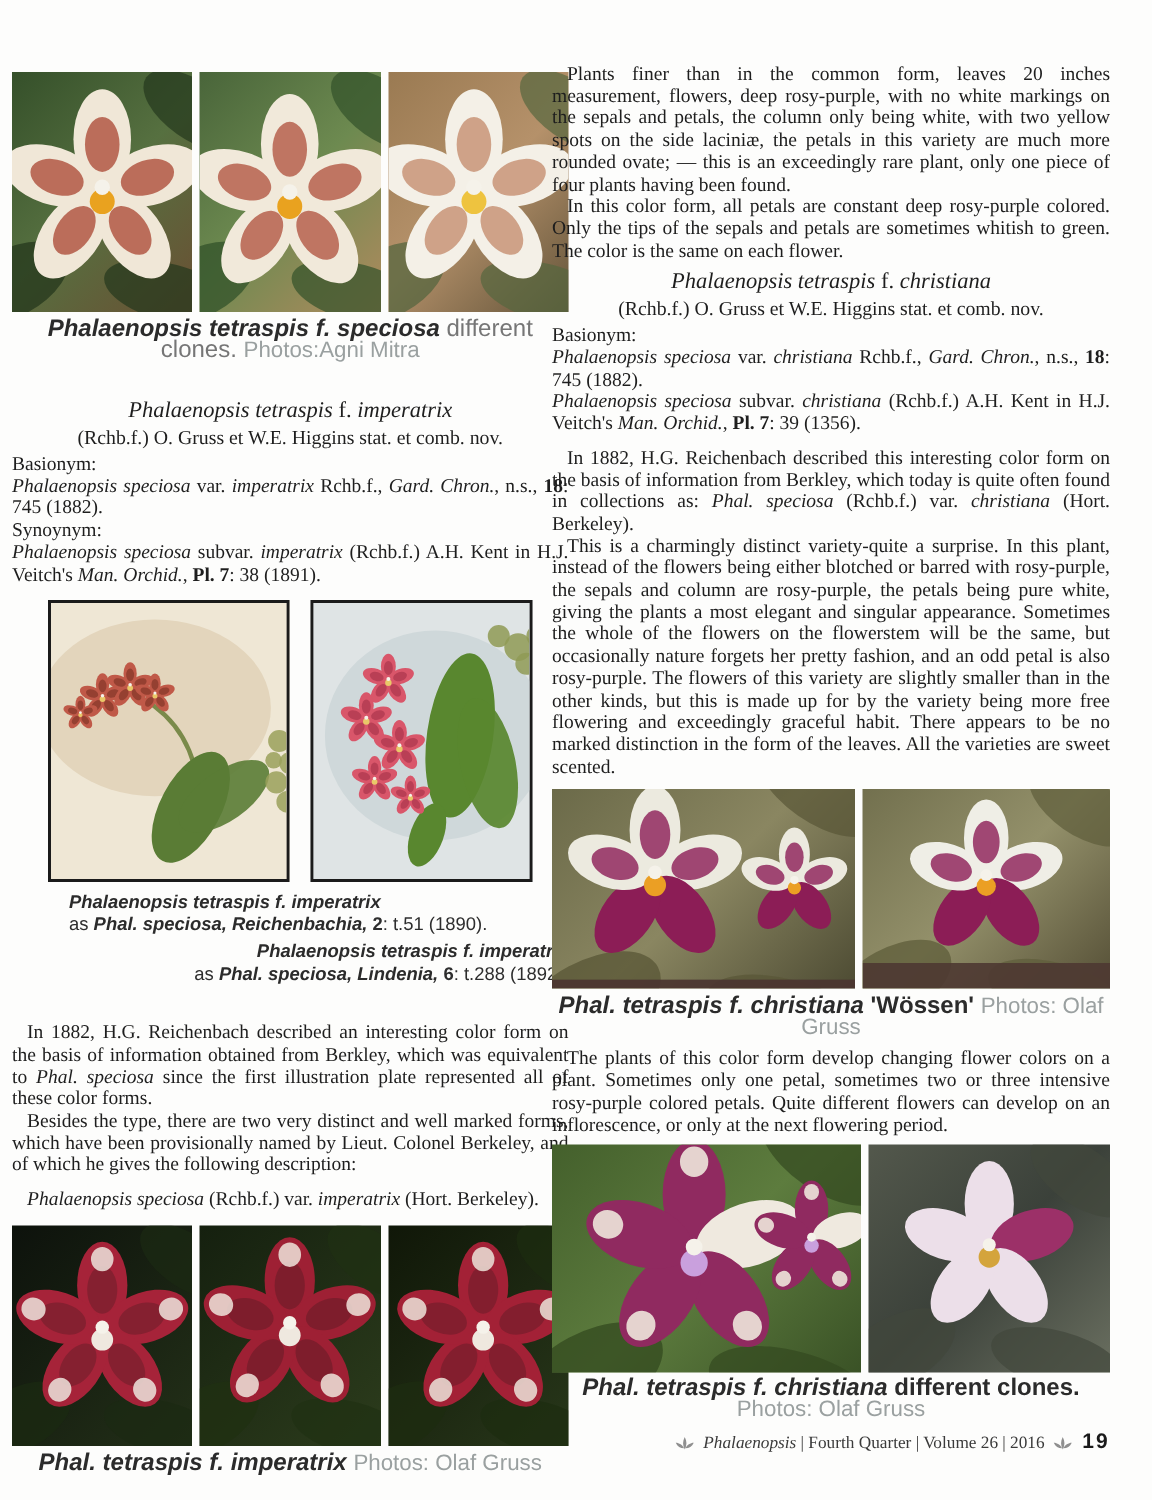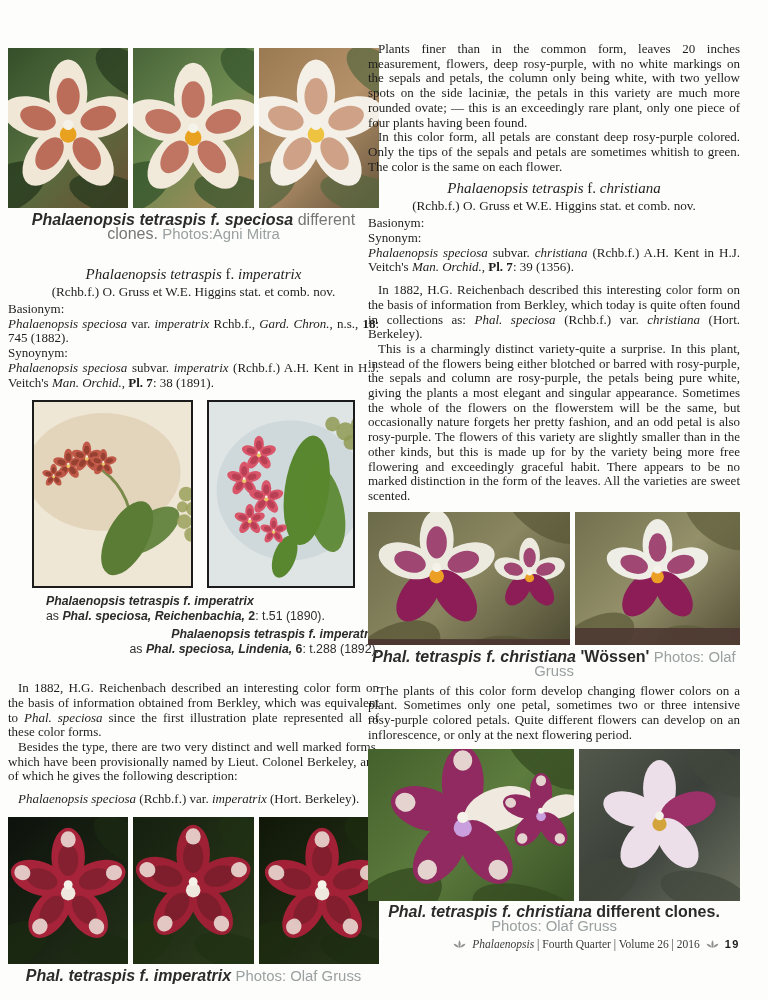--- a/index.html
+++ b/index.html
@@ -54,21 +54,21 @@
 
   
   .mt42{margin-top:42px;} .mt12{margin-top:24px;}
   .mt8{margin-top:8px;} .mt6{margin-top:6px;} .mt4{margin-top:4px;}
   .varline{margin-top:8px;}
 
   
   .footer{margin-top:5px;display:flex;justify-content:flex-end;align-items:flex-end;gap:5px;
           font-size:11.5px;color:#3a3a3a;}
   .footer .orn{display:inline-flex;align-items:center;}
-  .pagenum{font-family:"Liberation Sans",sans-serif;font-weight:bold;font-size:11px;
+  .pagenum{font-family:"Liberation Sans",sans-serif;font-weight:bold;font-size:14px;
            letter-spacing:1.5px;color:#1a1a1a;}
 </style>
 </head>
 <body>
 
 <div class="page">
 
   <div class="col col-left">
 
     <div class="strip strip-top">
@@ -529,21 +529,21 @@
     <p class="para mt42">Plants finer than in the common form, leaves 20 inches measurement, flowers, deep rosy-purple, with no white markings on the sepals and petals, the column only being white, with two yellow spots on the side laciniæ, the petals in this variety are much more rounded ovate; — this is an exceedingly rare plant, only one piece of four plants having been found.</p>
     <p class="para">In this color form, all petals are constant deep rosy-purple colored. Only the tips of the sepals and petals are sometimes whitish to green. The color is the same on each flower.</p>
 
     <div class="sp-head mt6" style="margin-top:6px;">
       <div class="sp-line1"><span class="r-i">Phalaenopsis tetraspis</span><span> f. </span><span class="r-i">christiana</span></div>
       <div class="sp-line2">(Rchb.f.) O. Gruss et W.E. Higgins stat. et comb. nov.</div>
     </div>
 
     <div class="nomen">
       <div class="lbl">Basionym:</div>
-      <div class="lbl">Synonym:</div>
+      <div class="txt"><span class="r-i">Phalaenopsis speciosa</span><span> var. </span><span class="r-i">christiana</span><span> Rchb.f., </span><span class="r-i">Gard. Chron.</span><span>, n.s., </span><span class="r-b">18</span><span>: 745 (1882).</span></div>
       <div class="txt"><span class="r-i">Phalaenopsis speciosa</span><span> subvar. </span><span class="r-i">christiana</span><span> (Rchb.f.) A.H. Kent in H.J. Veitch's </span><span class="r-i">Man. Orchid.</span><span>, </span><span class="r-b">Pl. 7</span><span>: 39 (1356).</span></div>
     </div>
 
     <p class="para mt8"><span>In 1882, H.G. Reichenbach described this interesting color form on the basis of information from Berkley, which today is quite often found in collections as: </span><span class="r-i">Phal. speciosa</span><span> (Rchb.f.) var. </span><span class="r-i">christiana</span><span> (Hort. Berkeley).</span></p>
     <p class="para">This is a charmingly distinct variety-quite a surprise. In this plant, instead of the flowers being either blotched or barred with rosy-purple, the sepals and column are rosy-purple, the petals being pure white, giving the plants a most elegant and singular appearance. Sometimes the whole of the flowers on the flowerstem will be the same, but occasionally nature forgets her pretty fashion, and an odd petal is also rosy-purple. The flowers of this variety are slightly smaller than in the other kinds, but this is made up for by the variety being more free flowering and exceedingly graceful habit. There appears to be no marked distinction in the form of the leaves. All the varieties are sweet scented.</p>
 
     <div class="strip strip-mid">
       <div class="photo pw" style="background: linear-gradient(135deg, rgb(107, 106, 73), rgb(138, 134, 97), rgb(77, 75, 51));">
           <svg viewBox="0 0 100 100" preserveAspectRatio="xMidYMid slice" style="position:absolute;inset:0;width:100%;height:100%">
             <ellipse cx="12" cy="88" rx="26" ry="14" fill="#585636" opacity="0.75" transform="rotate(-28 12 88)"></ellipse>

